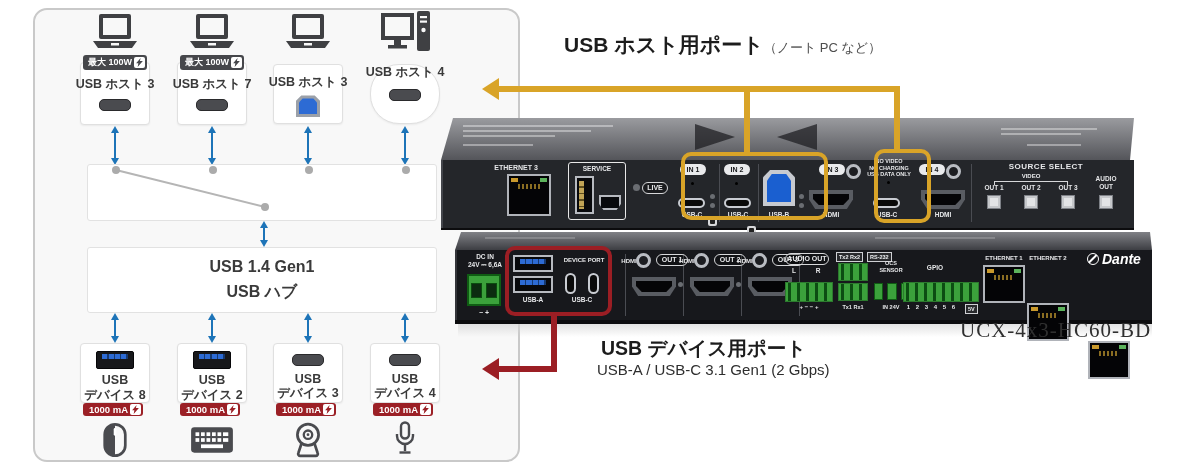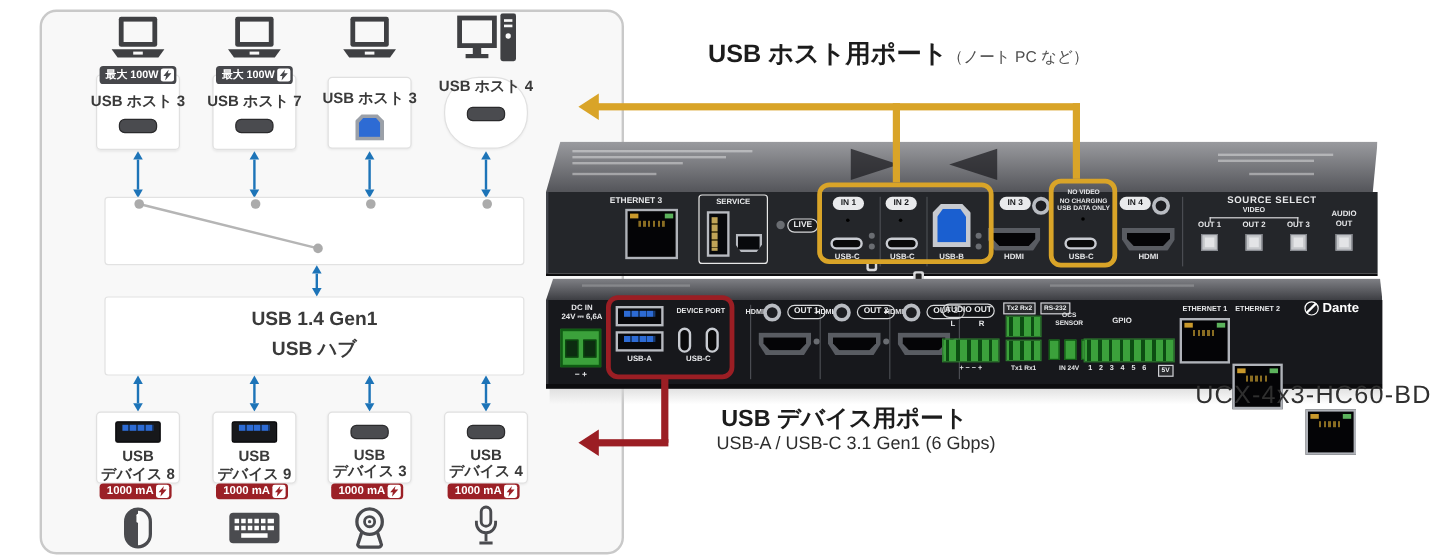--- a/index.html
+++ b/index.html
@@ -63,21 +63,21 @@
   .dpico{position:relative;width:9px;height:9px;border-radius:2px;background:#d8d9db;}
   .dpico::after{content:"";position:absolute;left:2px;top:2px;width:5px;height:5px;background:#222;border-radius:1px;}
   .phx2{width:34px;height:32px;background:#3ba13b;border:2px solid #0f5c13;display:flex;gap:4px;align-items:center;justify-content:center;}
   .phx-hole{width:9px;height:13px;background:#0c2c10;border:1px solid #0a4d0e;}
   .term{background:repeating-linear-gradient(90deg,#3ba13b 0 2px,#0c4d12 2px 5px,#3ba13b 5px 9px);border:1px solid #2c7a2e;}
   .pin3{width:8px;height:15px;background:#3ba13b;border:1px solid #0f5c13;}
   .tinybadge{border:1px solid #cfd0d4;color:#eceef0;font-size:5.5px;font-weight:bold;line-height:8px;text-align:center;background:rgba(255,255,255,.08);white-space:nowrap;padding:0 2px;}
   .dante-wrap{display:flex;align-items:center;gap:3px;color:#fff;}
   .dante-circ{width:10px;height:10px;border:1.5px solid #fff;border-radius:50%;position:relative;}
   .dante-circ::after{content:"";position:absolute;left:-1px;top:3.5px;width:11px;height:1.5px;background:#fff;transform:rotate(-45deg);}
-  .dante-txt{font-size:11px;font-weight:bold;}
+  .dante-txt{font-size:14px;font-weight:bold;font-style:italic;}
   
   .hl-yellow{border:4px solid #d9a428;border-radius:10px;z-index:5;}
   .hl-red{border:4px solid #9b1e24;border-radius:10px;z-index:5;}
   .conn-y{background:#d9a428;z-index:6;}
   .conn-r{background:#9b1e24;z-index:6;}
   .ahead-y{width:0;height:0;border-top:11px solid transparent;border-bottom:11px solid transparent;border-right:17px solid #d9a428;z-index:6;}
   .ahead-r{width:0;height:0;border-top:11px solid transparent;border-bottom:11px solid transparent;border-right:17px solid #9b1e24;z-index:6;}
   
   .h-title{font-size:21px;font-weight:bold;color:#1c1c1c;z-index:6;white-space:nowrap;}
   .h-note{font-size:13px;font-weight:normal;color:#4e4e4e;}
@@ -203,21 +203,21 @@
         <div>USB</div>
         <div>デバイス 8</div>
       </div>
   </div>
   <div class="abs card dev-card" style="left:177px;">
     <div class="usba-card">
         <div class="tongue"></div>
       </div>
     <div class="card-label" style="margin-top:4px;">
         <div>USB</div>
-        <div>デバイス 9</div>
+        <div>デバイス 2</div>
       </div>
   </div>
   <div class="abs card dev-card" style="left:273px;">
     <div class="usbc-pill" style="margin-top:3px;"></div>
     <div class="card-label" style="margin-top:6px;">
         <div>USB</div>
         <div>デバイス 3</div>
       </div>
   </div>
   <div class="abs card dev-card" style="left:370px;">
@@ -300,21 +300,21 @@
     <svg width="24" height="40" viewBox="0 0 24 38">
         <rect x="8" y="1.5" width="8" height="16" rx="4" fill="none" stroke="#4a4b4f" stroke-width="2.4"></rect>
         <path d="M4 13 v2 a8 8 0 0 0 16 0 v-2" fill="none" stroke="#4a4b4f" stroke-width="2.4"></path>
         <line x1="12" y1="23" x2="12" y2="30" stroke="#4a4b4f" stroke-width="2.4"></line>
         <line x1="6.5" y1="31.5" x2="17.5" y2="31.5" stroke="#4a4b4f" stroke-width="2.4"></line>
       </svg>
   </div>
 
   <div class="abs refl" style="left:458px;top:323px;width:694px;height:14px;"></div>
 
-  <div class="abs panel" style="left:455px;top:118px;width:693px;height:112px;">
+  <div class="abs panel" style="left:441px;top:118px;width:693px;height:112px;">
     <div class="abs slope1">
       <div class="abs decoline" style="left:22px;top:7px;width:150px;"></div>
       <div class="abs decoline" style="left:22px;top:12px;width:128px;"></div>
       <div class="abs decoline" style="left:22px;top:17px;width:92px;"></div>
       <div class="abs decoline" style="left:22px;top:26px;width:70px;"></div>
       <div class="abs tri-r" style="left:254px;top:6px;"></div>
       <div class="abs tri-l" style="left:336px;top:6px;"></div>
       <div class="abs decoline" style="left:560px;top:10px;width:96px;"></div>
       <div class="abs decoline" style="left:560px;top:15px;width:80px;"></div>
       <div class="abs decoline" style="left:586px;top:26px;width:54px;"></div>
@@ -518,18 +518,18 @@
   <div class="abs hl-red" style="left:505px;top:246px;width:107px;height:70px;"></div>
 
   <div class="abs conn-y" style="left:498px;top:86px;width:402px;height:6px;"></div>
   <div class="abs conn-y" style="left:744px;top:86px;width:6px;height:66px;"></div>
   <div class="abs conn-y" style="left:894px;top:86px;width:6px;height:63px;"></div>
   <div class="abs ahead-y" style="left:482px;top:78px;"></div>
   <div class="abs conn-r" style="left:551px;top:315px;width:6px;height:54px;"></div>
   <div class="abs conn-r" style="left:498px;top:366px;width:59px;height:6px;"></div>
   <div class="abs ahead-r" style="left:482px;top:358px;"></div>
 
-  <div class="abs h-title" style="left:590px;top:31px;"><span>USB ホスト用ポート</span><span class="h-note">（ノート PC など）</span></div>
+  <div class="abs h-title" style="left:564px;top:31px;"><span>USB ホスト用ポート</span><span class="h-note">（ノート PC など）</span></div>
   <div class="abs d-title" style="left:601px;top:335px;">USB デバイス用ポート</div>
-  <div class="abs h-spec" style="left:597px;top:361px;">USB-A / USB-C 3.1 Gen1 (6 Gbps)</div>
-  <div class="abs model" style="left:996px;top:318px;">UCX-4x3-HC60-BD</div>
+  <div class="abs h-spec" style="left:597px;top:361px;">USB-A / USB-C 3.1 Gen1 (2 Gbps)</div>
+  <div class="abs model" style="left:960px;top:318px;font-family:Liberation Serif, serif;">UCX-4x3-HC60-BD</div>
 
 </div>
 
 </body></html>

